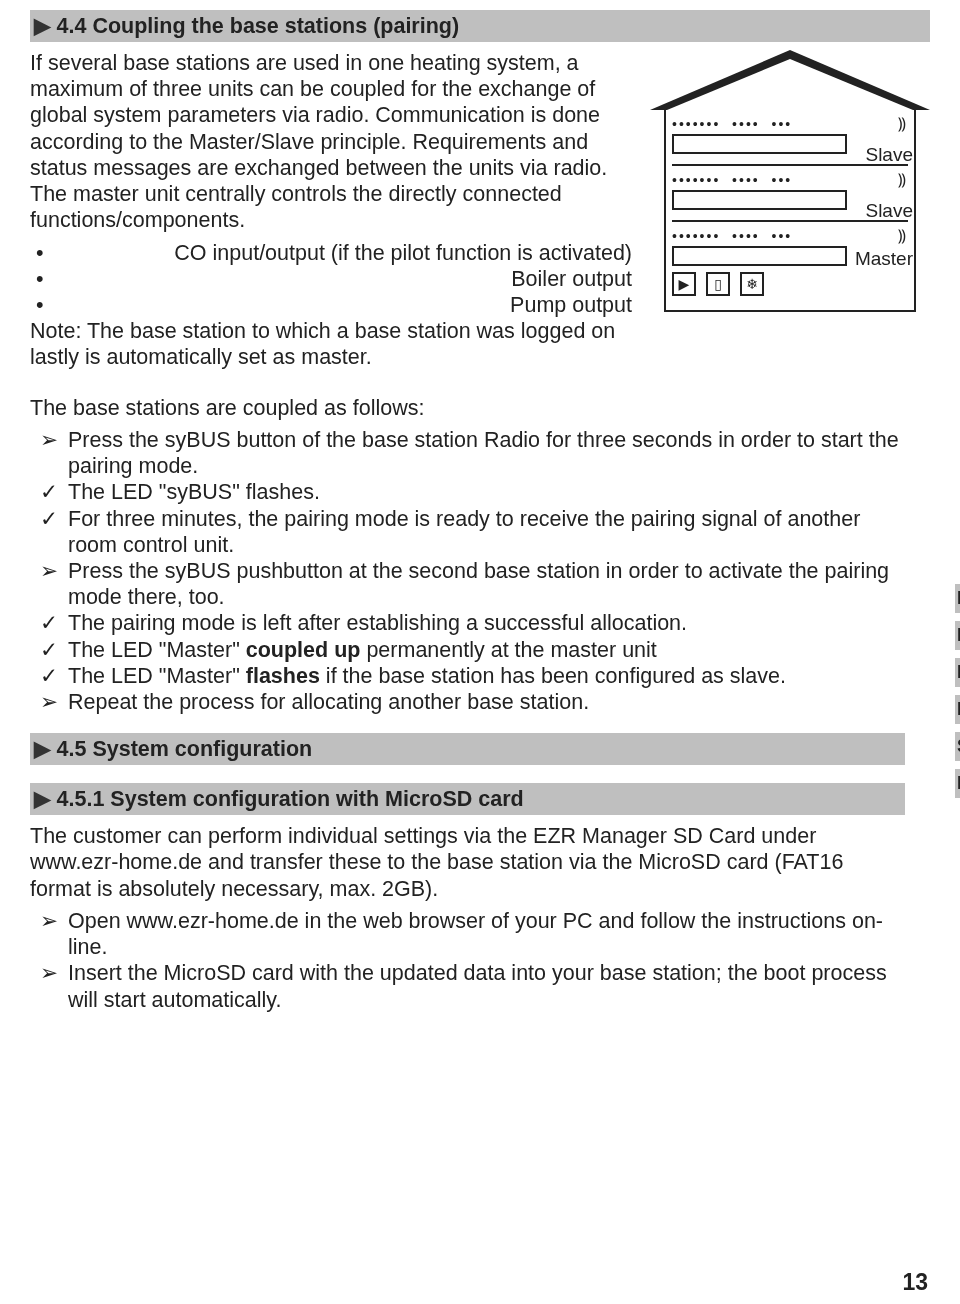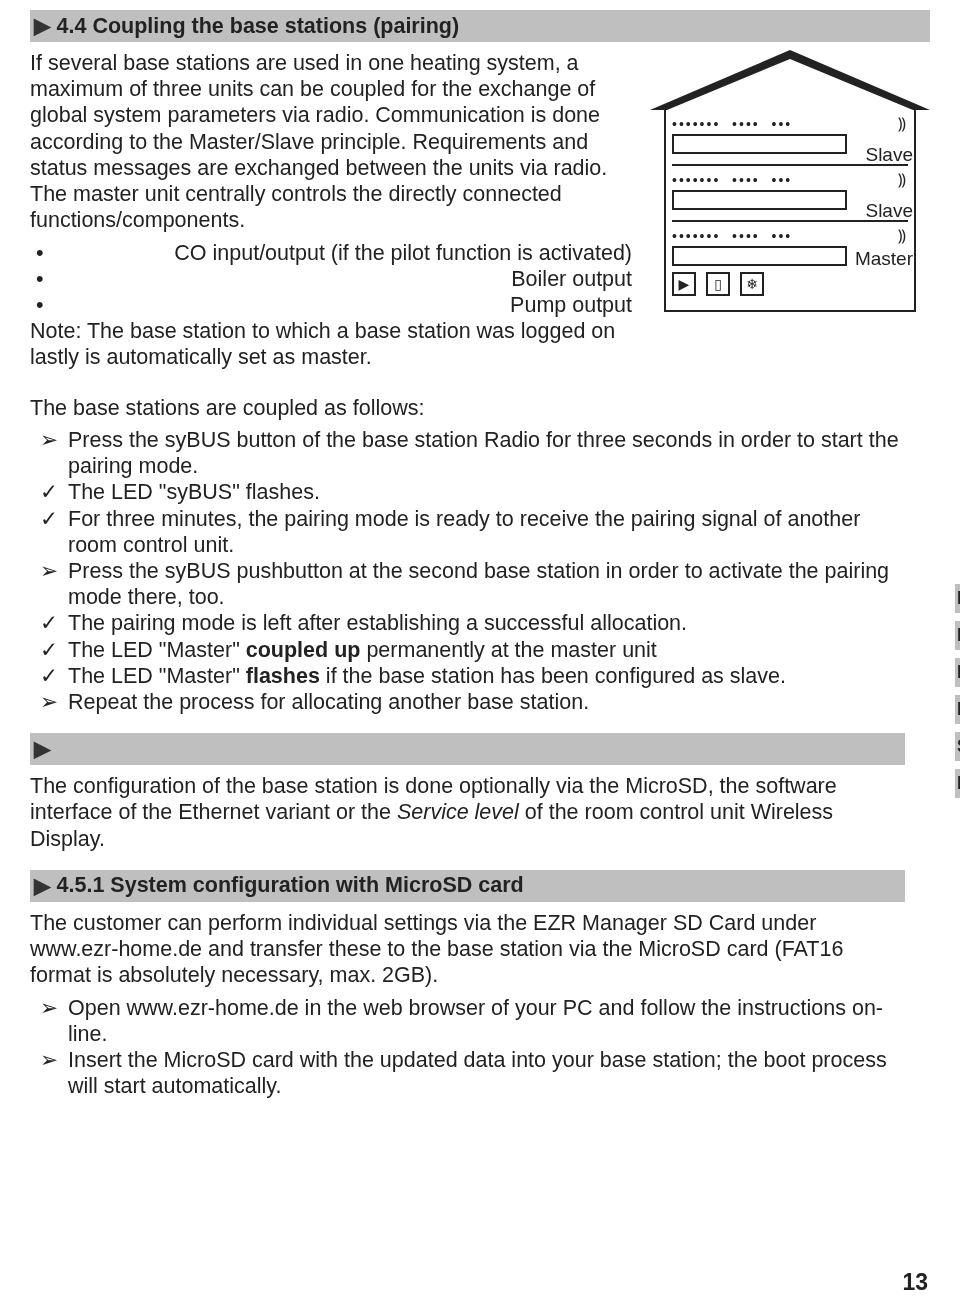--- a/index.html
+++ b/index.html
@@ -246,23 +246,21 @@
         <li class="arrow">Press the syBUS pushbutton at the second base station in order to activate the pairing mode there, too.</li>
         <li class="check">The pairing mode is left after establishing a successful allocation.</li>
         <li class="check">The LED "Master" <b>coupled up</b> permanently at the master unit</li>
         <li class="check">The LED "Master" <b>flashes</b> if the base station has been configured as slave.</li>
         <li class="arrow">Repeat the process for allocating another base station.</li>
       </ul>
   </div>
 
   <div class="section-header sect-spacer" style="width:875px">
     <span class="tri">▶</span>
-  </div>
-  <div class="para main-lower">
-    <span>The configuration of the base station is done optionally via the MicroSD, the software interface of the Ethernet variant or the </span><span class="italic">Service level</span><span> of the room control unit Wireless Display.</span>
+    <span>4.5 System configuration</span>
   </div>
 
   <div class="section-header sect-spacer" style="width:875px">
     <span class="tri">▶</span>
     <span>4.5.1 System configuration with MicroSD card</span>
   </div>
   <div class="para main-lower">The customer can perform individual settings via the EZR Manager SD Card under www.ezr-home.de and transfer these to the base station via the MicroSD card (FAT16 format is absolutely necessary, max. 2GB).</div>
   <ul class="steps main-lower" id="s451steps">
       <li class="arrow">Open www.ezr-home.de in the web browser of your PC and follow the instructions on-line.</li>
       <li class="arrow">Insert the MicroSD card with the updated data into your base station; the boot process will start automatically.</li>

